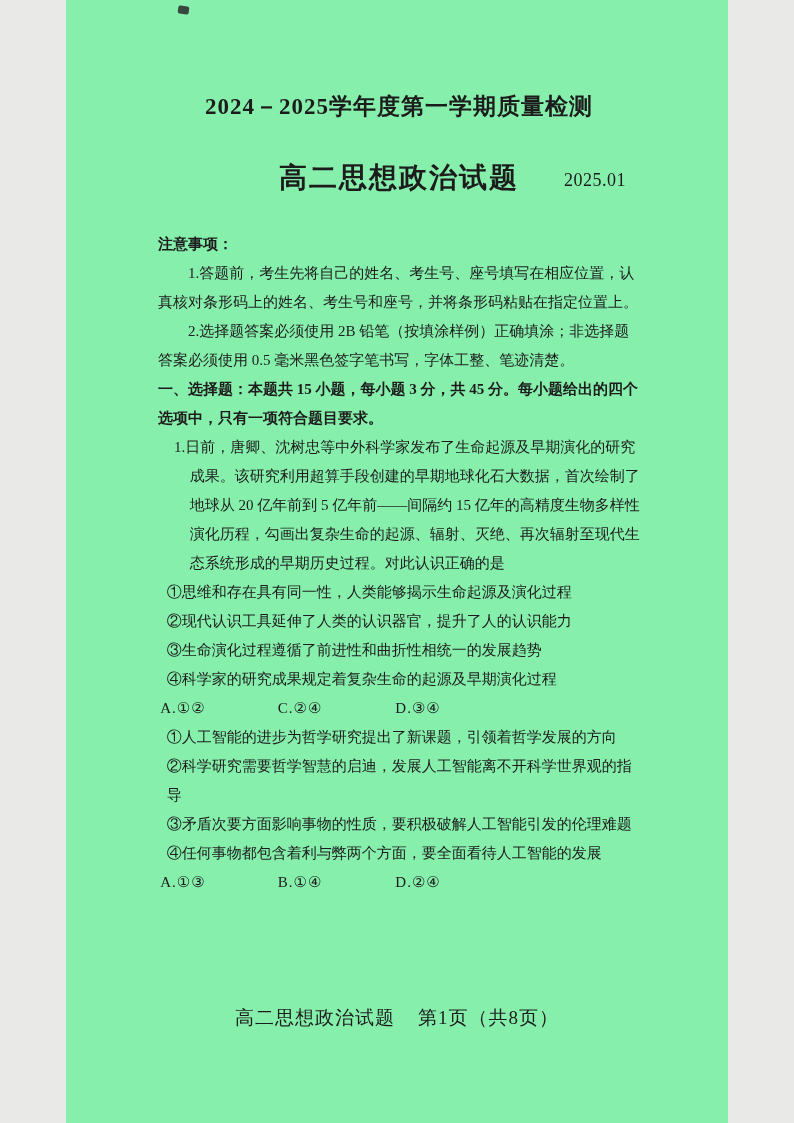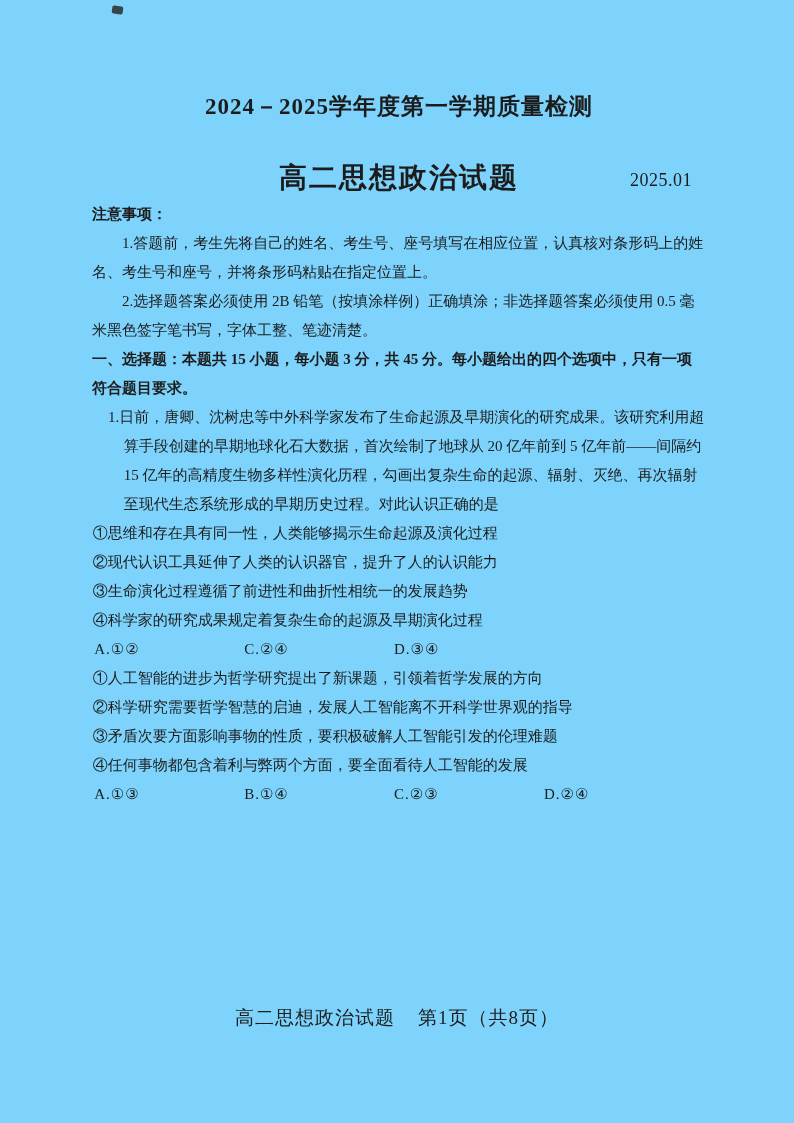--- a/index.html
+++ b/index.html
@@ -1,21 +1,21 @@
 <!DOCTYPE html>
 <html><head>
 <meta charset="utf-8">
 <style>
   * { margin: 0; padding: 0; box-sizing: border-box; }
   html, body { background: #e9e9e7; }
   .page {
-    width: 794px;
+    width: 662px;
     height: 1123px;
     margin: 0 auto;
-    background: #7dd3fc;
+    background: #86efac;
     position: relative;
     font-family: "Liberation Serif", "DejaVu Serif", serif;
     color: #1c1c1c;
     overflow: hidden;
   }
   .scan-mark {
     position: absolute;
     left: 112px;
     top: 6px;
     width: 11px;
@@ -55,36 +55,38 @@
   }
   .exam-date {
     position: absolute;
     right: 14px;
     bottom: 2px;
     font-size: 18px;
     font-weight: normal;
     letter-spacing: 0.5px;
   }
   .notice-heading {
+    margin-top: 30px;
     font-weight: bold;
   }
   p.notice {
     text-indent: 2em;
   }
   p.section-heading {
     font-weight: bold;
   }
   .question { margin-top: 0; }
   p.stem {
     padding-left: 1.05em;
     text-indent: -1.05em;
     margin-left: 16px;
   }
   p.qitem {
     padding-left: 0;
+    margin-left: 8px;
   }
   .question-body {
     padding-left: 0.05em;
   }
   .options {
     display: flex;
     padding-left: 0.1em;
   }
   .options span {
     flex: 0 0 24.5%;
@@ -141,21 +143,20 @@
 
     <div class="question">
       <div class="question-body">
         <p class="qitem">①人工智能的进步为哲学研究提出了新课题，引领着哲学发展的方向</p>
         <p class="qitem">②科学研究需要哲学智慧的启迪，发展人工智能离不开科学世界观的指导</p>
         <p class="qitem">③矛盾次要方面影响事物的性质，要积极破解人工智能引发的伦理难题</p>
         <p class="qitem">④任何事物都包含着利与弊两个方面，要全面看待人工智能的发展</p>
         <div class="options">
           <span>A.①③</span>
           <span>B.①④</span>
-          <span>C.②③</span>
           <span>D.②④</span>
         </div>
       </div>
     </div>
 
   </div>
 
   <div class="footer">
     <span>高二思想政治试题</span><span class="fgap"></span><span>第1页（共8页）</span>
   </div>

